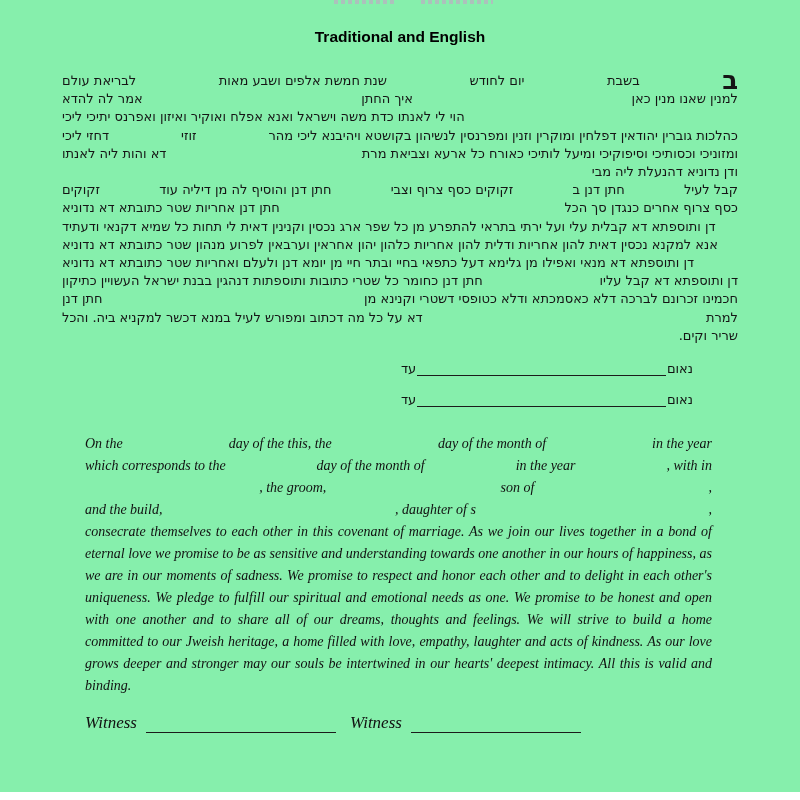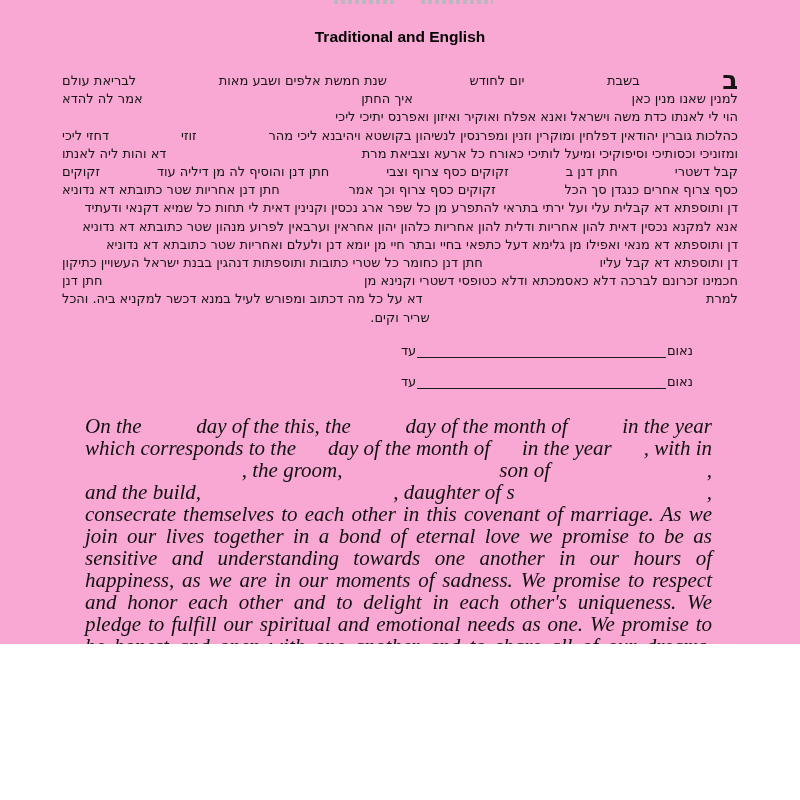--- a/index.html
+++ b/index.html
@@ -1,21 +1,21 @@
 <!DOCTYPE html>
 <html><head>
 <meta charset="utf-8">
 <style>
   * { margin:0; padding:0; box-sizing:border-box; }
   html,body { background:#ffffff; }
   .page {
     position:relative;
-    width:800px; height:644px;
+    width:800px; height:792px;
     margin:0 auto;
-    background:#f9a8d4;
+    background:#86efac;
     overflow:hidden;
     color:#111;
     font-family:"DejaVu Serif","DejaVu Sans",serif;
   }
   
   .top-frag {
     position:absolute; top:0; height:4px;
     background:repeating-linear-gradient(90deg,#b3b9bf 0 4px,transparent 4px 7px);
     opacity:.85;
   }
@@ -35,22 +35,22 @@
   .hebrew-block {
     direction:rtl;
     margin:26px 62px 0 62px;
     font-size:13px;
     line-height:18.2px;
     color:#151515;
     font-family:"DejaVu Serif","DejaVu Sans",serif;
   }
   .seg-line { white-space:nowrap; }
   .seg-line.between { display:flex; justify-content:space-between; }
-  .seg-line.center { text-align:right; }
-  .seg-line.right { text-align:center; }
+  .seg-line.center { text-align:left; }
+  .seg-line.right { text-align:right; }
   .init-letter {
     font-size:26px; font-weight:bold; line-height:10px;
     position:relative; top:3px;
   }
 
   
   .naum-section { margin-top:16px; }
   .naum-row {
     direction:rtl;
     display:flex; align-items:flex-end;
@@ -64,21 +64,21 @@
     flex:1; height:13px;
     border-bottom:1.2px solid #1b1b1b;
     margin:0 1px;
   }
 
   
   .english-block {
     margin:26px 88px 0 85px;
     font-family:"Liberation Serif","DejaVu Serif",serif;
     font-style:italic;
-    font-size:21px;
+    font-size:14px;
     line-height:22px;
     color:#101010;
   }
   .english-header .seg-line { white-space:nowrap; }
   .english-body {
     text-align:justify;
     white-space:normal;
   }
 
   
@@ -126,31 +126,31 @@
       <div class="seg-line between">
         <span>כהלכות גוברין יהודאין דפלחין ומוקרין וזנין ומפרנסין לנשיהון בקושטא ויהיבנא ליכי מהר</span>
         <span>זוזי</span>
         <span>דחזי ליכי</span>
       </div>
       <div class="seg-line between">
         <span>ומזוניכי וכסותיכי וסיפוקיכי ומיעל לותיכי כאורח כל ארעא וצביאת מרת</span>
         <span>דא והות ליה לאנתו</span>
       </div>
       <div class="seg-line between">
-      </div>
-      <div class="seg-line between">
-        <span>קבל דשטרי</span>
+        <span>ודן נדוניא דהנעלת ליה מבי</span>
+      </div>
+      <div class="seg-line between">
+        <span>קבל לעיל</span>
         <span>חתן דנן ב</span>
         <span>זקוקים כסף צרוף וצבי</span>
         <span>חתן דנן והוסיף לה מן דיליה עוד</span>
         <span>זקוקים</span>
       </div>
       <div class="seg-line between">
         <span>כסף צרוף אחרים כנגדן סך הכל</span>
-        <span>זקוקים כסף צרוף וכך אמר</span>
         <span>חתן דנן אחריות שטר כתובתא דא נדוניא</span>
       </div>
       <div class="seg-line center"><span>דן ותוספתא דא קבלית עלי ועל ירתי בתראי להתפרע מן כל שפר ארג נכסין וקנינין דאית לי תחות כל שמיא דקנאי ודעתיד</span></div>
       <div class="seg-line center"><span>אנא למקנא נכסין דאית להון אחריות ודלית להון אחריות כלהון יהון אחראין וערבאין לפרוע מנהון שטר כתובתא דא נדוניא</span></div>
       <div class="seg-line center"><span>דן ותוספתא דא מנאי ואפילו מן גלימא דעל כתפאי בחיי ובתר חיי מן יומא דנן ולעלם ואחריות שטר כתובתא דא נדוניא</span></div>
       <div class="seg-line between">
         <span>דן ותוספתא דא קבל עליו</span>
         <span>חתן דנן כחומר כל שטרי כתובות ותוספתות דנהגין בבנת ישראל העשויין כתיקון</span>
       </div>
       <div class="seg-line between">
@@ -206,20 +206,14 @@
     <div class="english-body">consecrate themselves to each other in this covenant of marriage. As we join our lives together in a bond of eternal love we promise to be as sensitive and understanding towards one another in our hours of happiness, as we are in our moments of sadness. We promise to respect and honor each other and to delight in each other's uniqueness. We pledge to fulfill our spiritual and emotional needs as one. We promise to be honest and open with one another and to share all of our dreams, thoughts and feelings. We will strive to build a home committed to our Jweish heritage, a home filled with love, empathy, laughter and acts of kindness. As our love grows deeper and stronger may our souls be intertwined in our hearts' deepest intimacy. All this is valid and binding.</div>
   </div>
 
   <div class="sig-row witness-row">
     <span class="sig-label">Witness</span>
     <span class="uline u-190"></span>
     <span class="sig-label second">Witness</span>
     <span class="uline u-170"></span>
   </div>
 
-  <div class="sig-row groom-row">
-    <span class="sig-label">Groom</span>
-    <span class="uline u-178"></span>
-    <span class="sig-label second">Bride</span>
-    <span class="uline u-235"></span>
-  </div>
 
 </div>
 
 </body></html>

